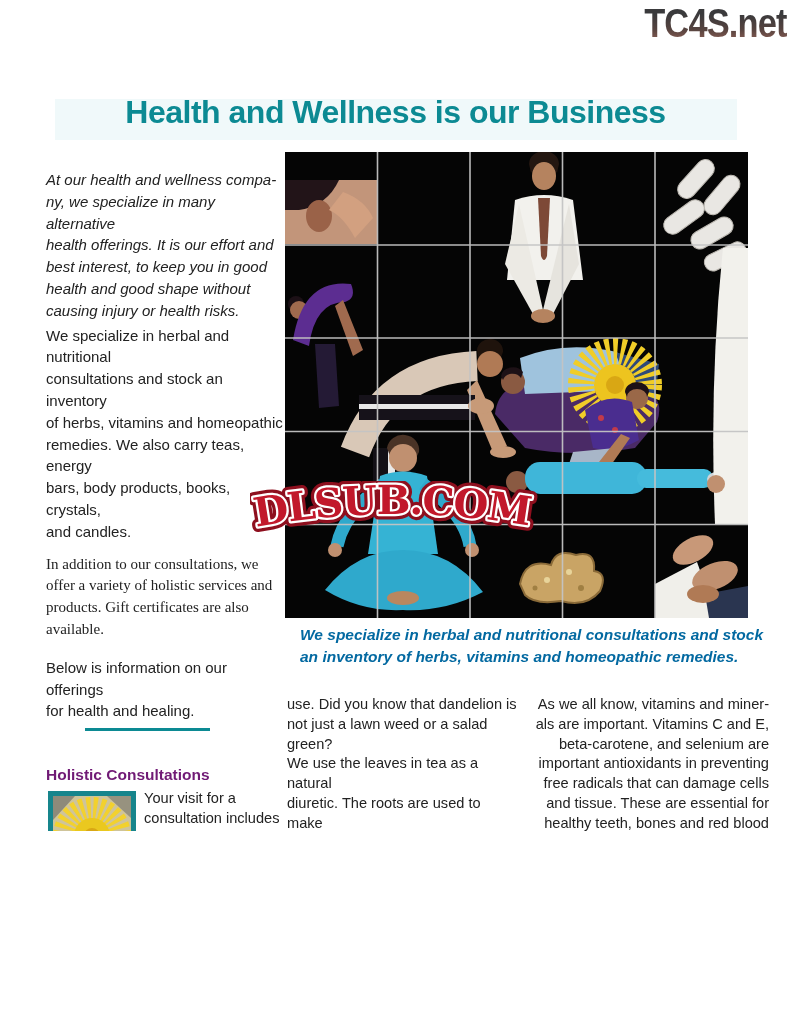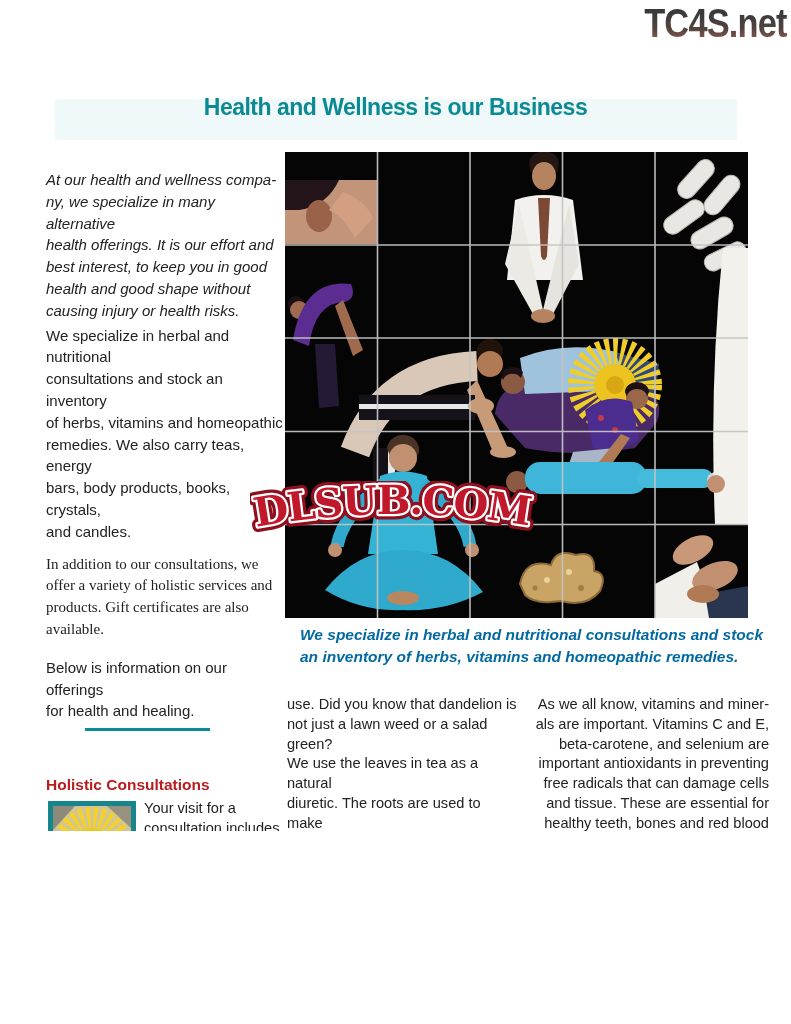--- a/index.html
+++ b/index.html
@@ -14,31 +14,31 @@
   
   #site-logo {
     position:absolute; top:0px; right:4px; font-size:41px; font-weight:bold;
     letter-spacing:-1px; transform:scaleX(.84); transform-origin:right top;
     background:linear-gradient(180deg,#3a3a3c 30%,#55433f 62%,#946257 92%);
     -webkit-background-clip:text; background-clip:text; color:transparent;
   }
   #title-band { position:absolute; left:55px; top:99px; width:682px; height:41px; background:#f0f9fa; }
   #page-title {
     position:absolute; left:0; top:94px; width:791px; text-align:center;
-    color:#0c8a93; font-size:23px; font-weight:bold; letter-spacing:-.5px;
+    color:#0c8a93; font-size:32px; font-weight:bold; letter-spacing:-.5px;
   }
 
   
   #left-col { position:absolute; left:46px; top:149px; width:237px; font-size:15px; line-height:21.8px; }
   #lead-para { font-style:italic;margin-top:20px; }
   #intro-p2 { margin-top:3px; }
   #intro-p3 { margin-top:11px;font-family:Liberation Serif, serif; }
   #intro-p4 { margin-top:16px; }
   #left-divider { margin:6px 0 0 39px; width:125px; height:3px; background:#0c8a93; }
-  #holistic-heading { margin-top:43px; color:#b91c1c; font-size:15.5px; font-weight:bold; }
+  #holistic-heading { margin-top:33px; color:#701a75; font-size:15.5px; font-weight:bold; }
   #holistic-p1 { margin-top:3px; font-size:14.6px; line-height:19.8px; }
   #dandelion-thumb {
     float:left; width:88px; height:90px; border:5px solid #17858c;
     margin:2px 8px 2px 2px; background:#000;
   }
   #dandelion-thumb svg { display:block; }
 
   
   #photo-collage { position:absolute; left:285px; top:152px; width:463px; height:466px; background:#050505; }
   #photo-collage svg { display:block; }

